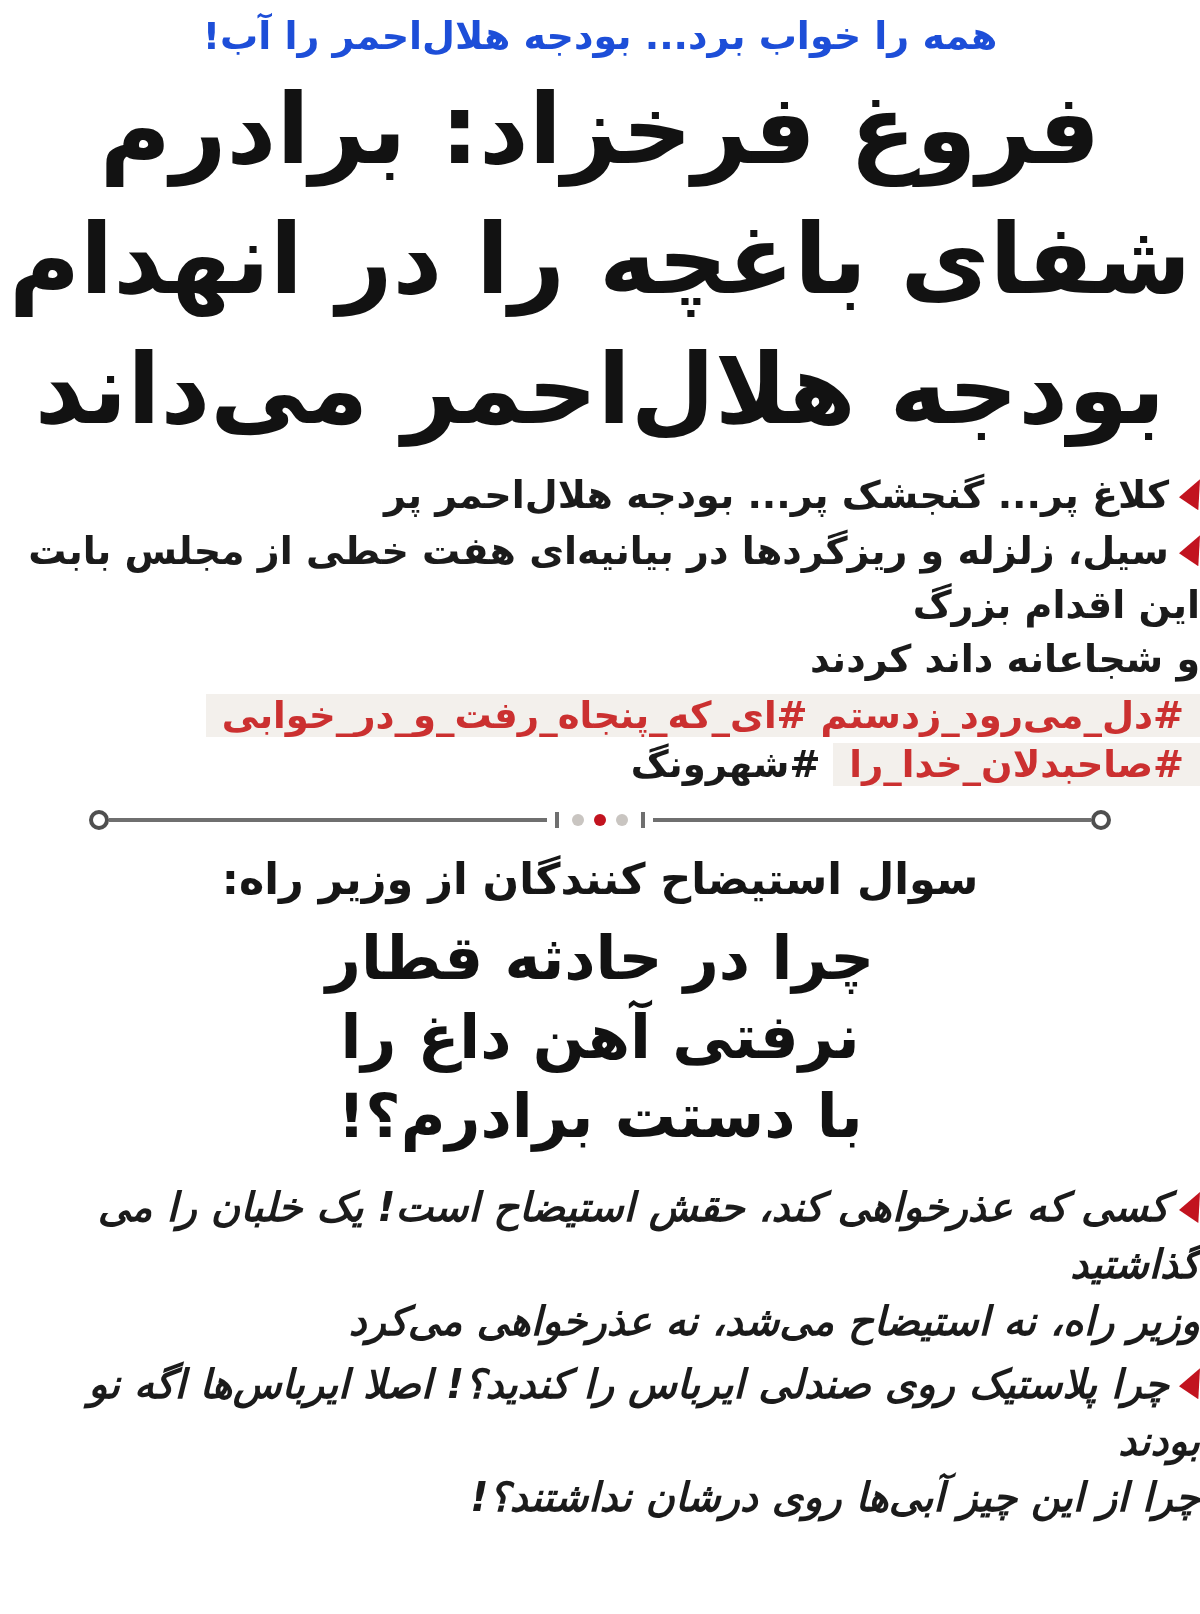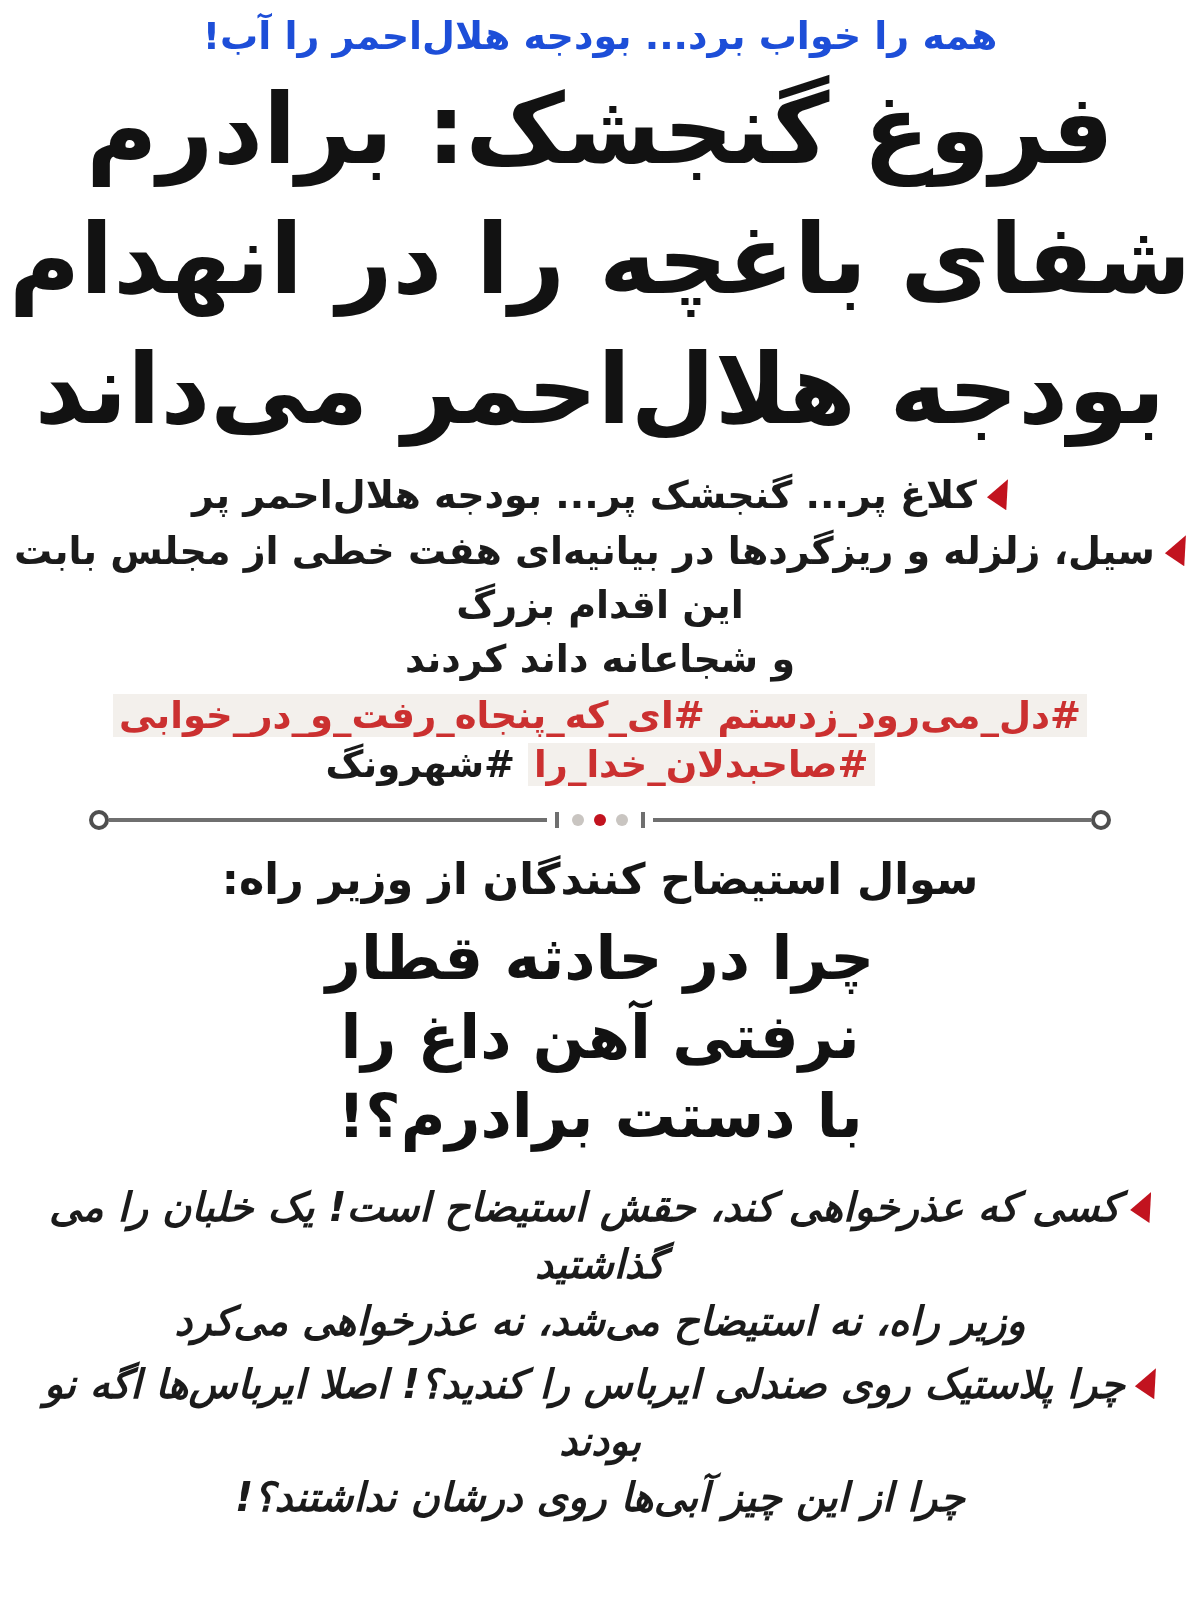--- a/index.html
+++ b/index.html
@@ -34,40 +34,40 @@
     color: #121212;
   }
   .headline-1 .hl-line { white-space: nowrap; }
   .bullets-top {
     margin-top: 14px;
     font-size: 38px;
     line-height: 1.42;
     color: #1b1b1b;
   }
   .bullet { margin-top: 2px; }
-  .b-line { text-align: center; }
+  .b-line { text-align: right; }
   .tri {
     display: inline-block;
     width: 21px;
     height: 31px;
     background: #c2131f;
     clip-path: polygon(100% 0, 92% 100%, 0 58%);
     vertical-align: middle;
     margin-inline-end: 10px;
     margin-top: -6px;
   }
   .hashtags {
     margin-top: 4px;
     font-size: 37px;
     line-height: 1.33;
   }
   .ht-red {
     color: #cb3030;
     background: #f3f0ec;
-    padding: 0 6px;
+    padding: 0 16px;
   }
   .ht-black { color: #1a1a1a; }
   .divider {
     width: 1022px;
     margin: 20px auto 10px auto;
     display: flex;
     align-items: center;
   }
   .dv-circle {
     width: 12px; height: 12px;
@@ -103,21 +103,21 @@
   .bullets-bottom .bullet { margin-top: 6px; font-style: italic; }
 </style>
 </head>
 <body>
 
 <div class="page">
 
   <div class="kicker">همه را خواب برد... بودجه هلال‌احمر را آب!</div>
 
   <div class="headline-1">
-    <div class="hl-line">فروغ گنجشک: برادرم</div>
+    <div class="hl-line">فروغ فرخزاد: برادرم</div>
     <div class="hl-line">شفای باغچه را در انهدام</div>
     <div class="hl-line">بودجه هلال‌احمر می‌داند</div>
   </div>
 
   <div class="bullets-top">
     <div class="bullet">
       <div class="b-line">
         <span class="tri"></span><span>کلاغ پر... گنجشک پر... بودجه هلال‌احمر پر</span>
       </div>
     </div>

